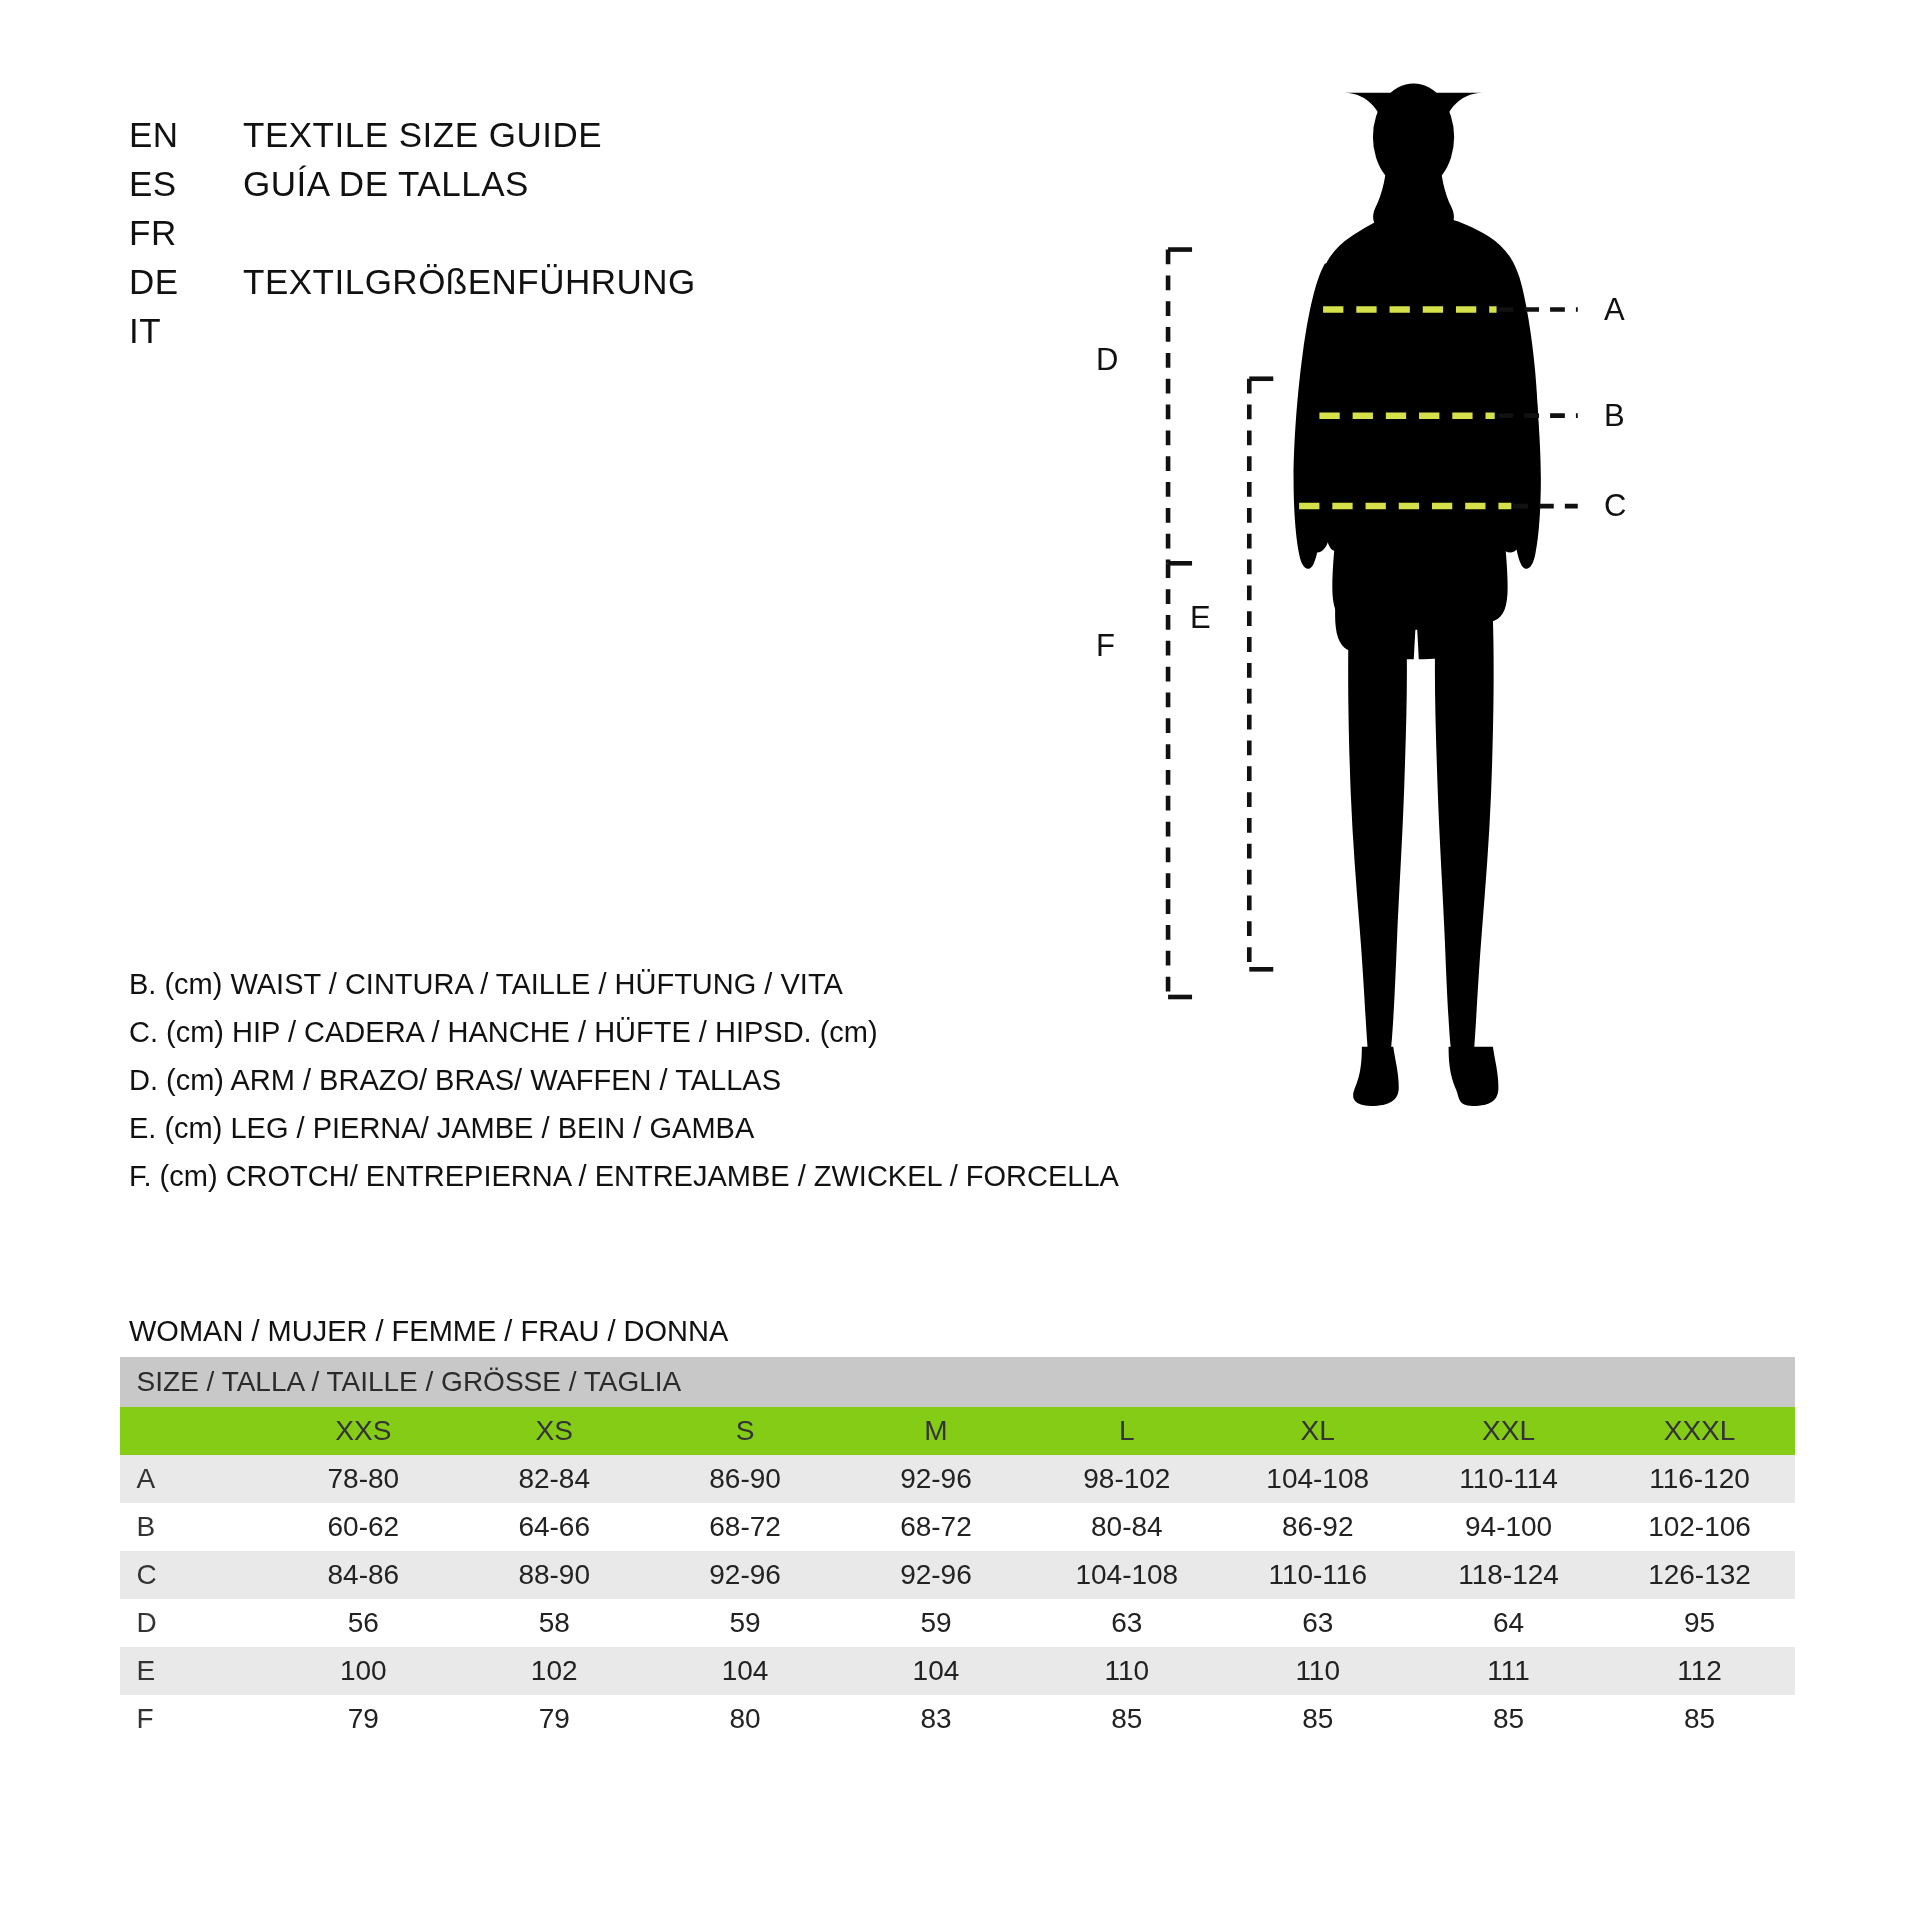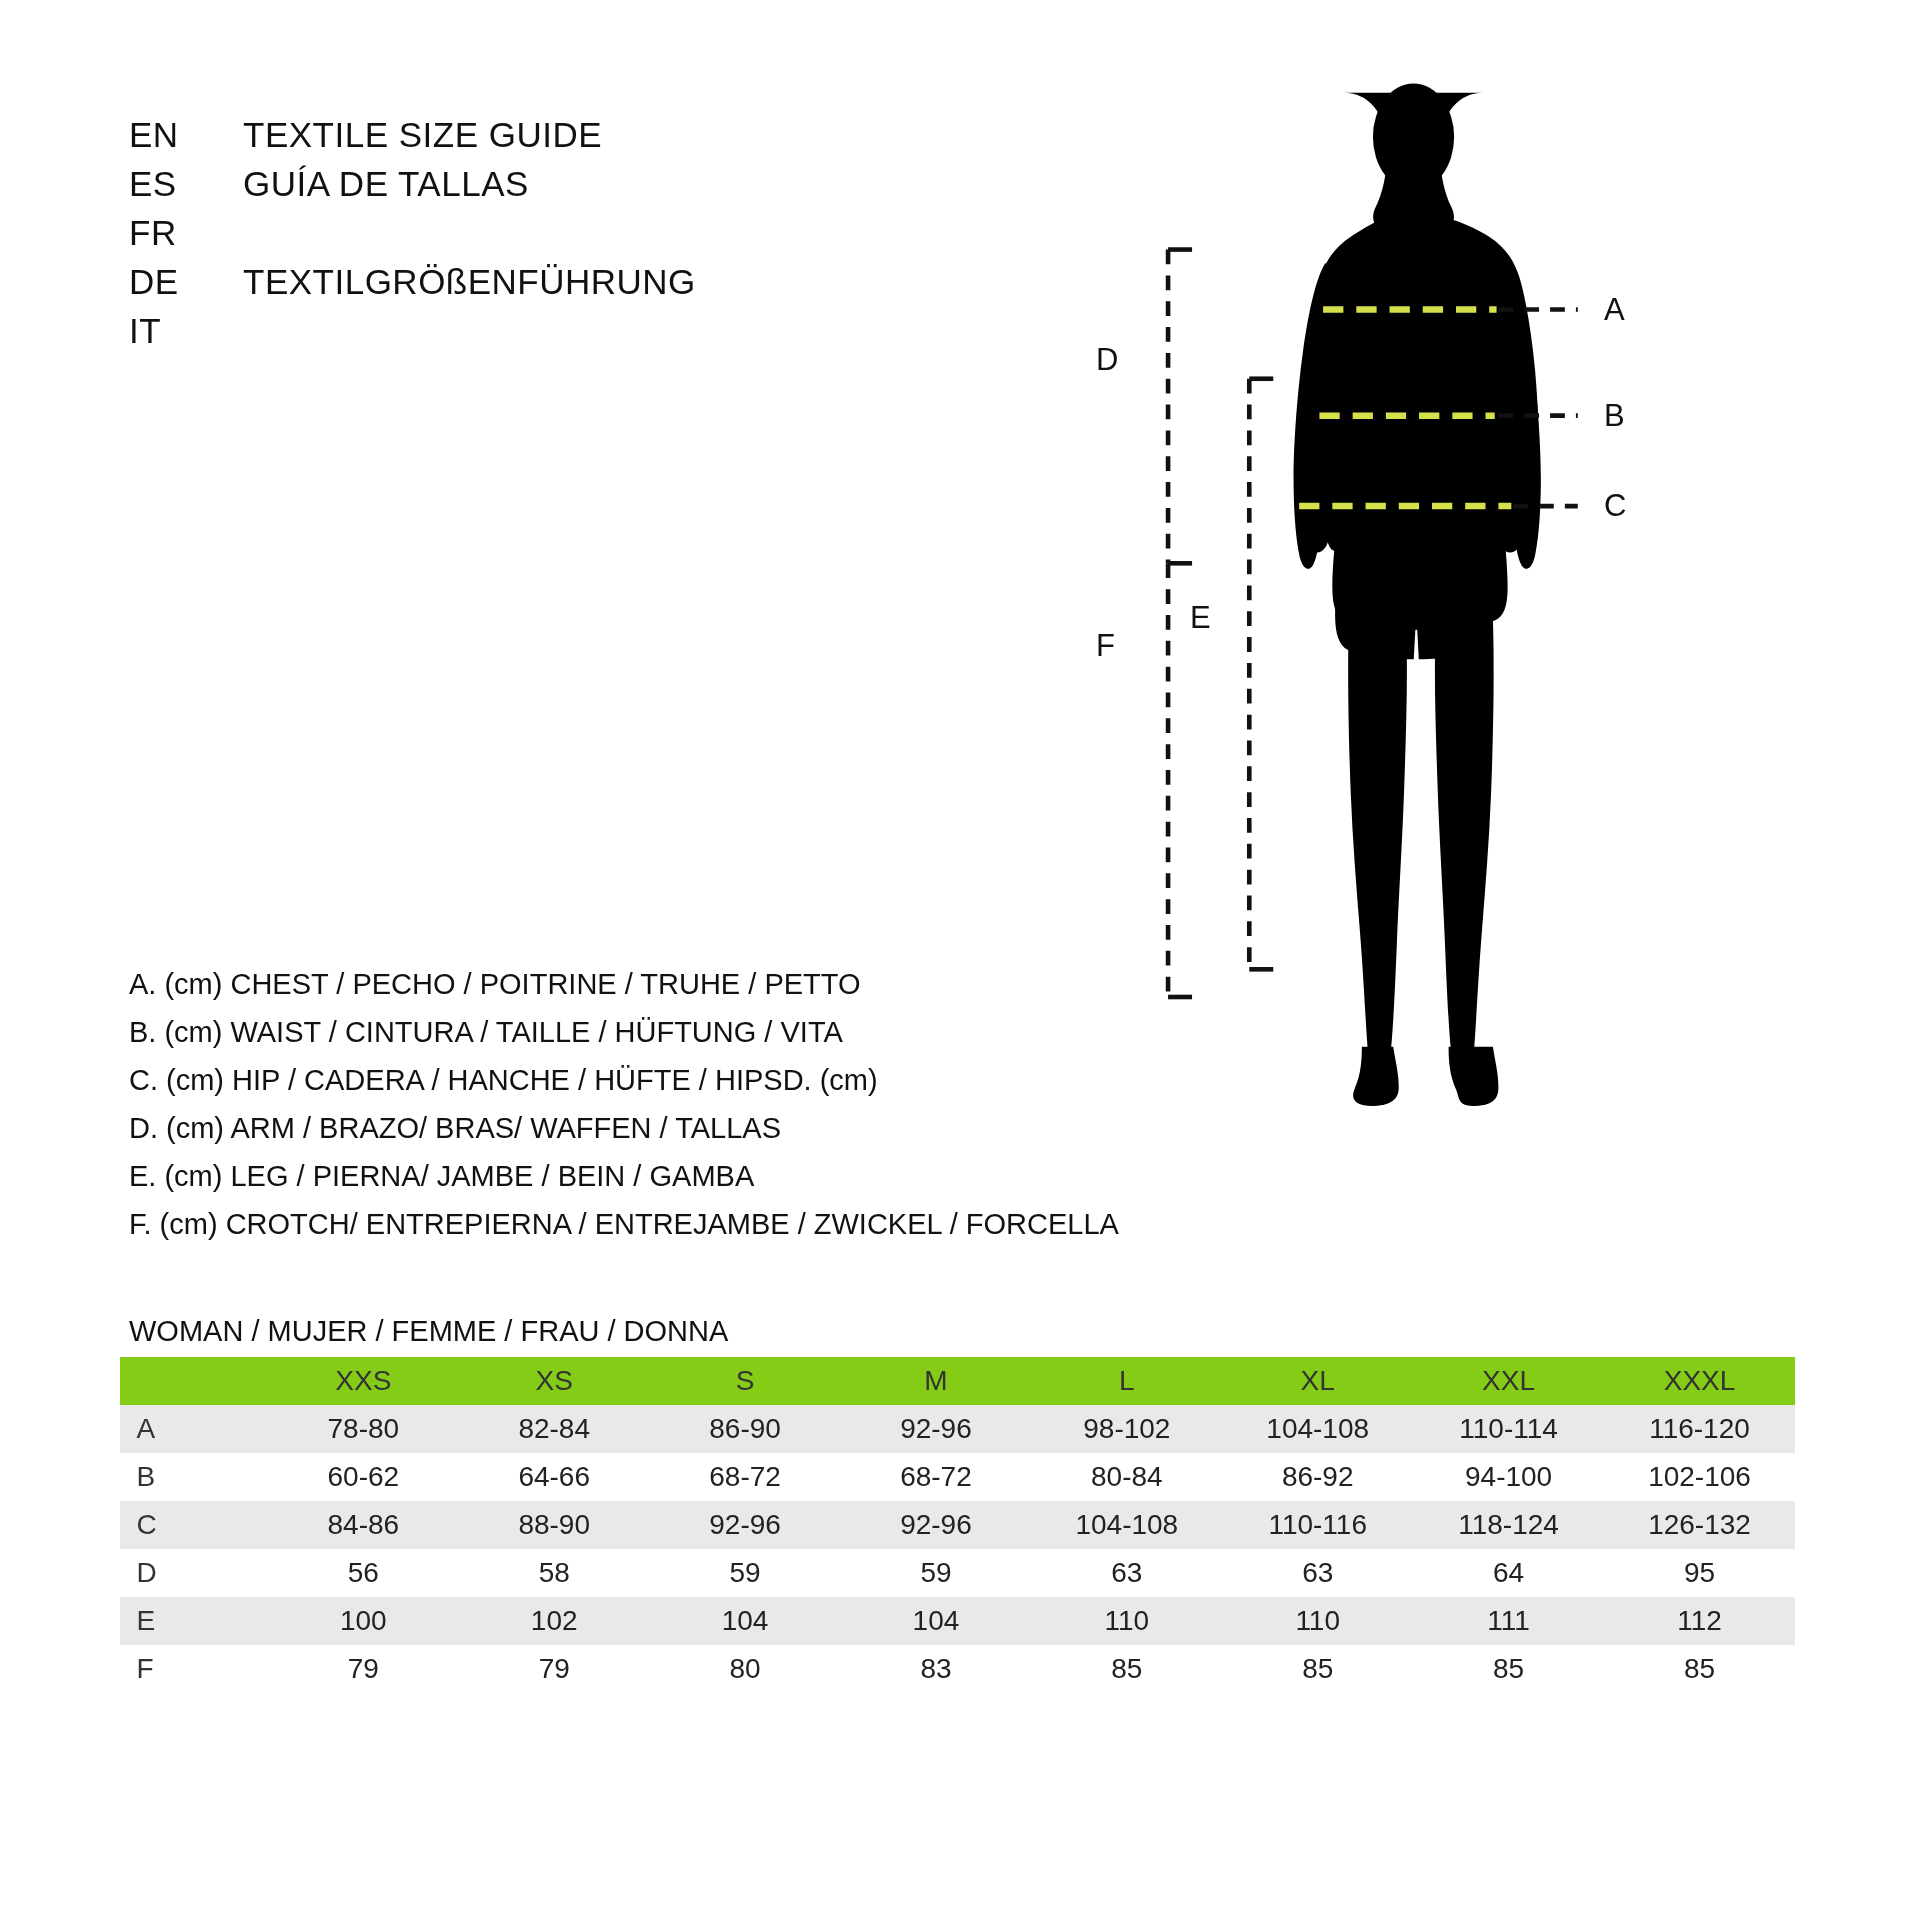--- a/index.html
+++ b/index.html
@@ -302,21 +302,20 @@
 
   <span class="dim-letter" style="left:460px; top:245px; transform:translateY(-50%);">A</span>
   <span class="dim-letter" style="left:460px; top:351px; transform:translateY(-50%);">B</span>
   <span class="dim-letter" style="left:460px; top:441px; transform:translateY(-50%);">C</span>
   <span class="dim-letter" style="left:-48px; top:277px;">D</span>
   <span class="dim-letter" style="left:46px; top:535px;">E</span>
   <span class="dim-letter" style="left:-48px; top:563px;">F</span>
 </div>
 
 <div id="legend-block">
-  <div class="legend-row">A. (cm) CHEST / PECHO / POITRINE / TRUHE / PETTO</div>
   <div class="legend-row">B. (cm) WAIST / CINTURA / TAILLE / HÜFTUNG / VITA</div>
   <div class="legend-row">C. (cm) HIP / CADERA / HANCHE / HÜFTE / HIPSD. (cm)</div>
   <div class="legend-row">D. (cm) ARM / BRAZO/ BRAS/ WAFFEN / TALLAS</div>
   <div class="legend-row">E. (cm) LEG / PIERNA/ JAMBE / BEIN / GAMBA</div>
   <div class="legend-row">F. (cm) CROTCH/ ENTREPIERNA / ENTREJAMBE / ZWICKEL / FORCELLA</div>
 </div>
 
 <div id="category-label">WOMAN / MUJER / FEMME / FRAU / DONNA</div>
 
 <table id="size-table">
@@ -325,20 +324,23 @@
       <col class="c-val">
       <col class="c-val">
       <col class="c-val">
       <col class="c-val">
     <col class="c-val">
       <col class="c-val">
       <col class="c-val">
       <col class="c-val">
   </colgroup>
   <tbody>
+    <tr class="head-row">
+      <td colspan="9">SIZE / TALLA / TAILLE / GRÖSSE / TAGLIA</td>
+    </tr>
     <tr class="sizes-row">
       <td></td>
       <td>XXS</td>
       <td>XS</td>
       <td>S</td>
       <td>M</td>
       <td>L</td>
       <td>XL</td>
       <td>XXL</td>
       <td>XXXL</td>

